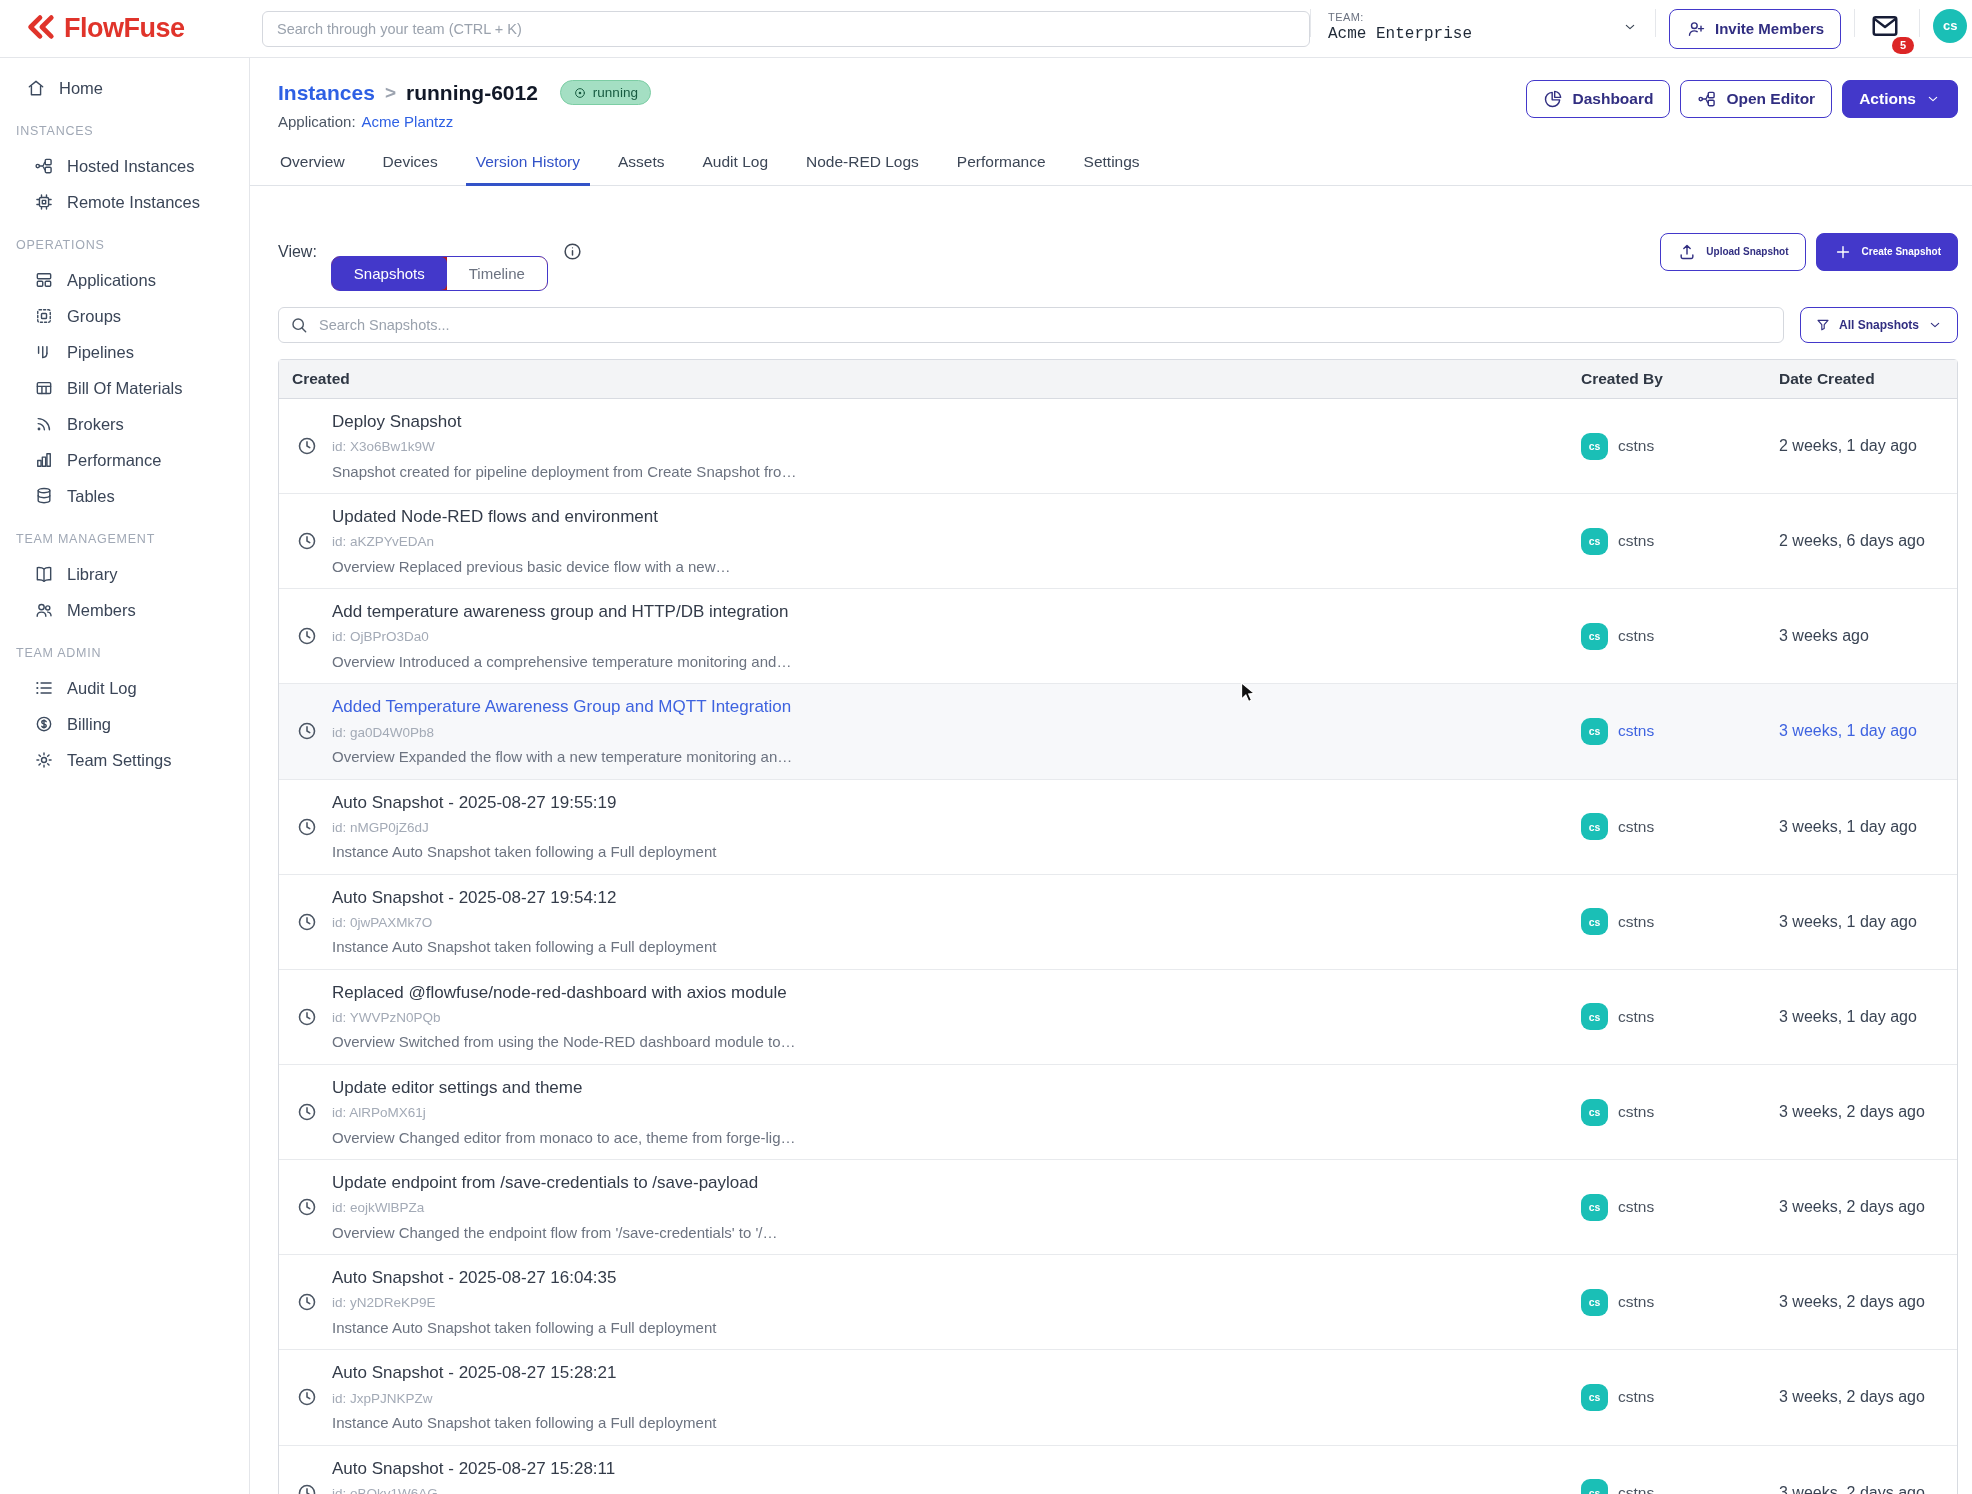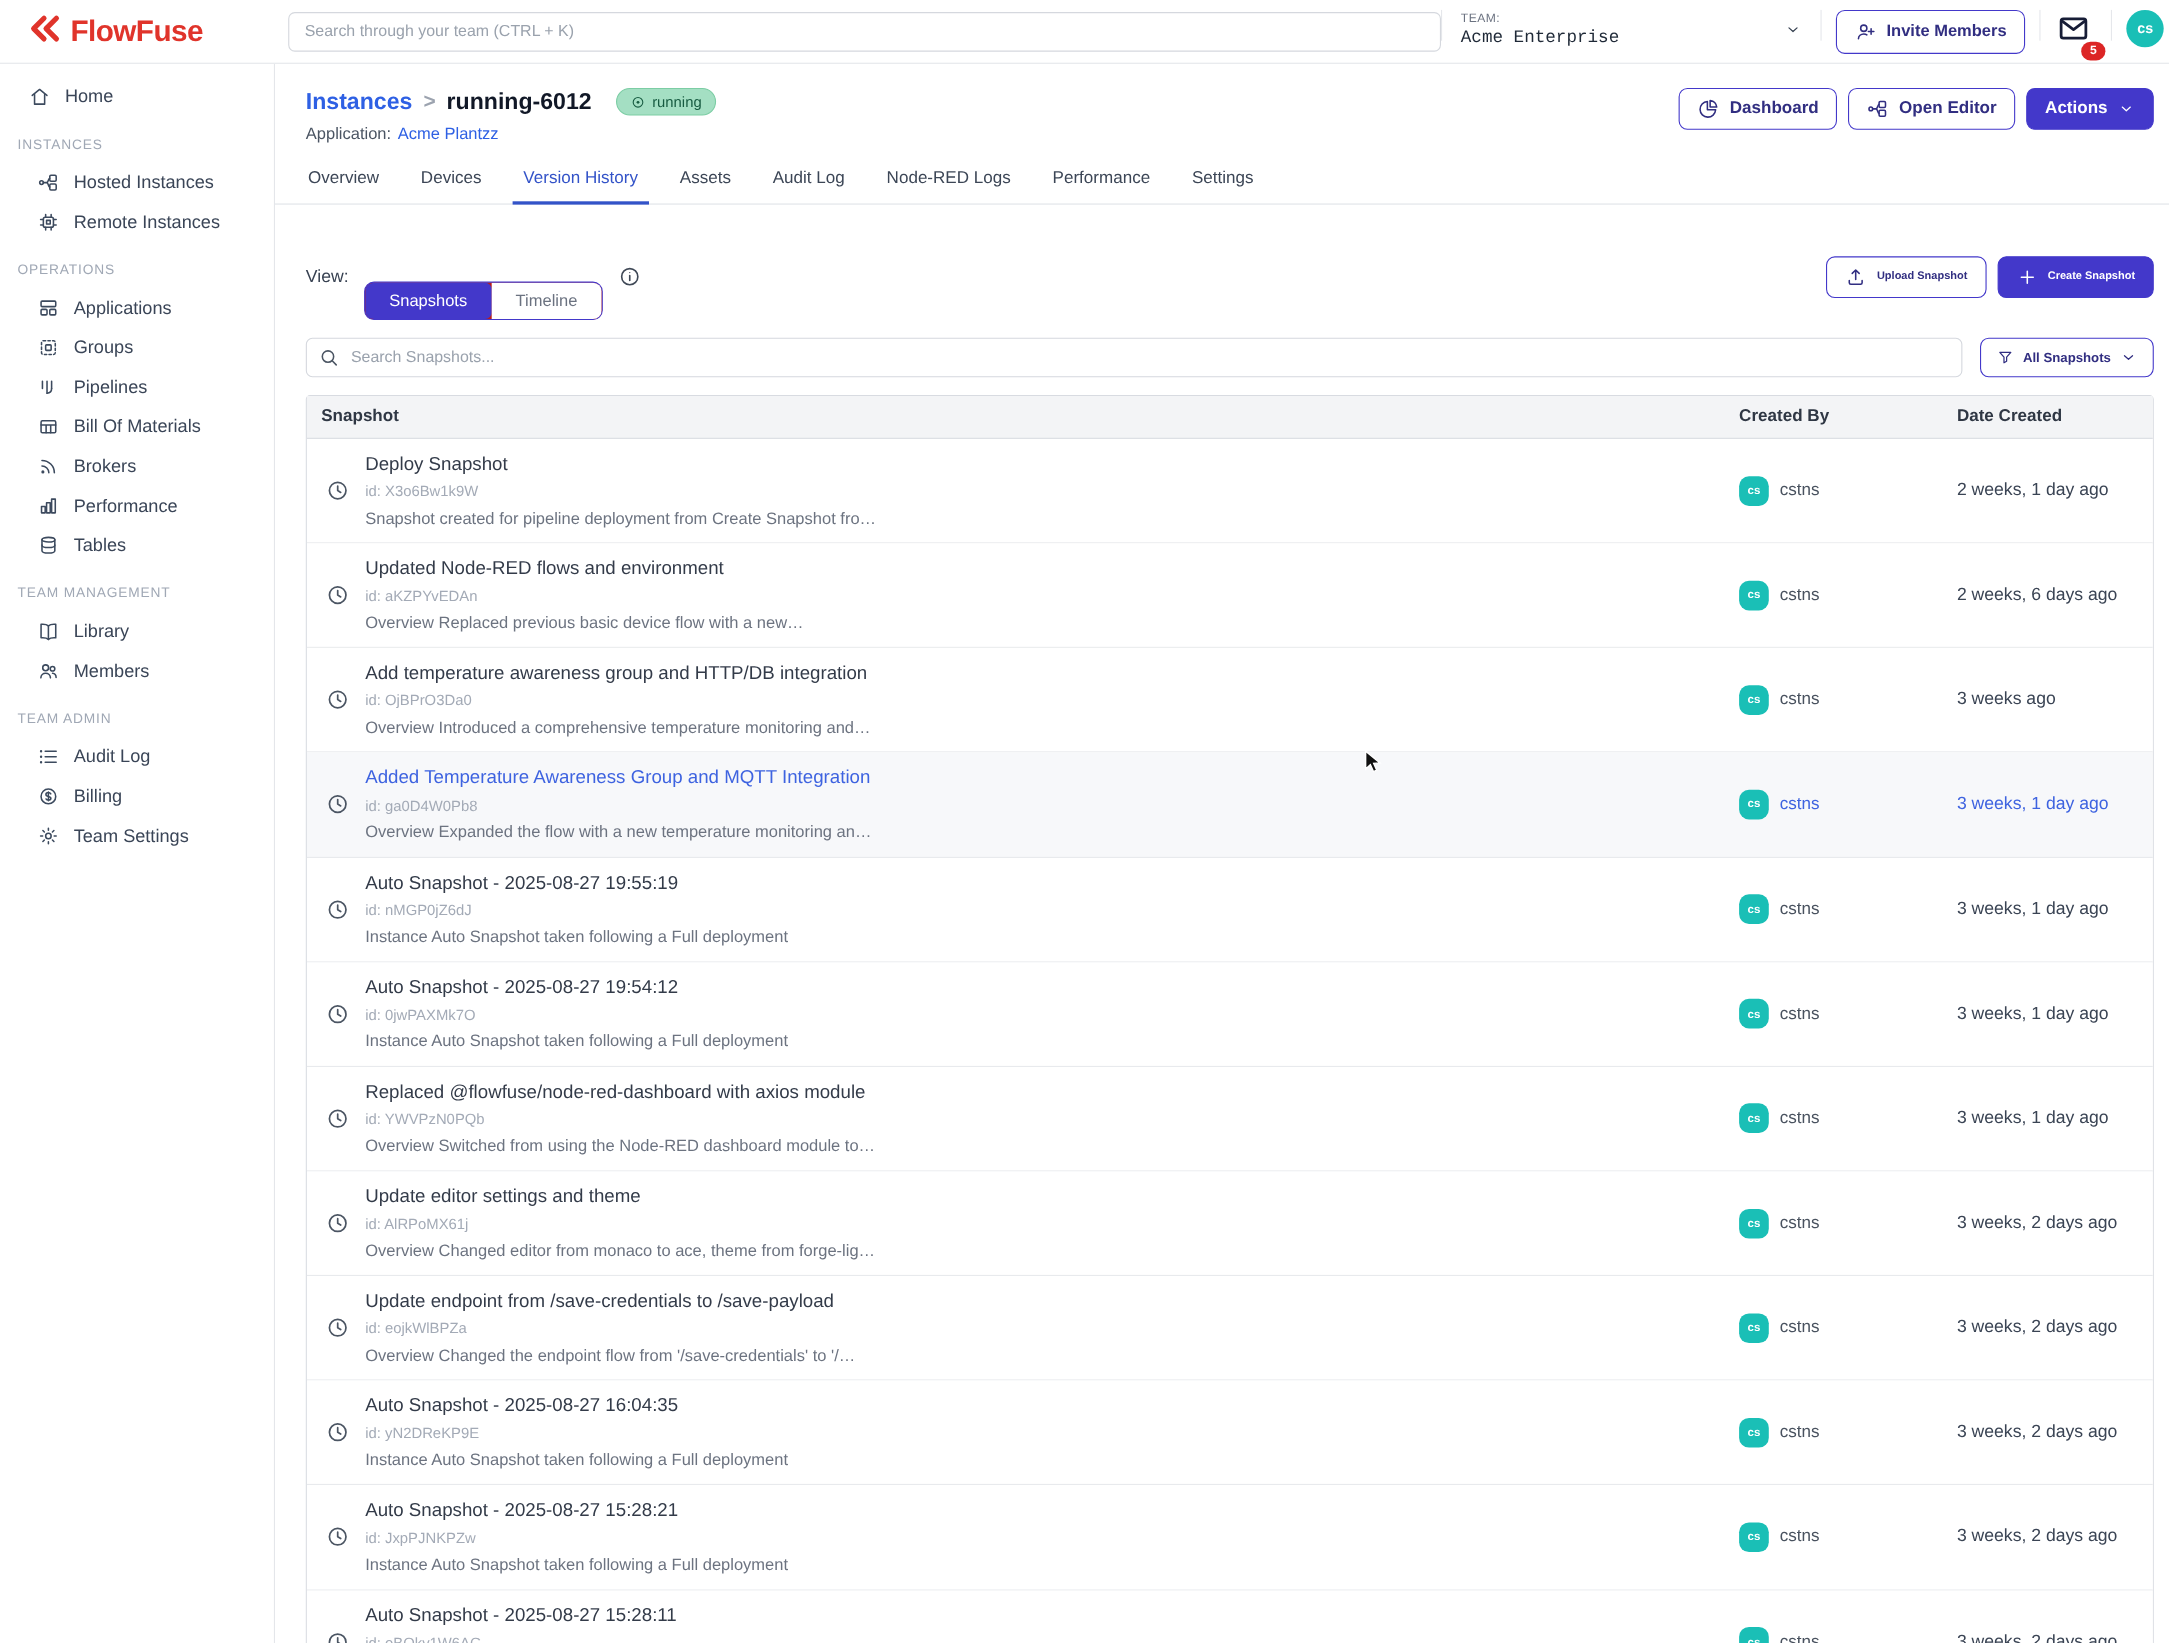--- a/index.html
+++ b/index.html
@@ -436,21 +436,21 @@
         <span class="icn sm">
             <svg viewBox="0 0 24 24" fill="none" stroke="currentColor" stroke-width="1.7" stroke-linecap="round" stroke-linejoin="round">
               <path d="m6.5 9.5 5.5 5 5.5-5"></path>
             </svg>
           </span>
       </button>
     </div>
 
     <div class="snap-table">
       <div class="t-head">
-        <div>Snapshot</div>
+        <div>Created</div>
         <div>Created By</div>
         <div>Date Created</div>
       </div>
       <div id="t-body">
   <div class="t-row">
     <div class="cell-snap">
       <span class="icn clock">
                 <svg viewBox="0 0 24 24" fill="none" stroke="currentColor" stroke-width="1.7" stroke-linecap="round" stroke-linejoin="round">
                   <circle cx="12" cy="12" r="8.2"></circle>
                   <path d="M12 7.5V12l3 1.8"></path>

